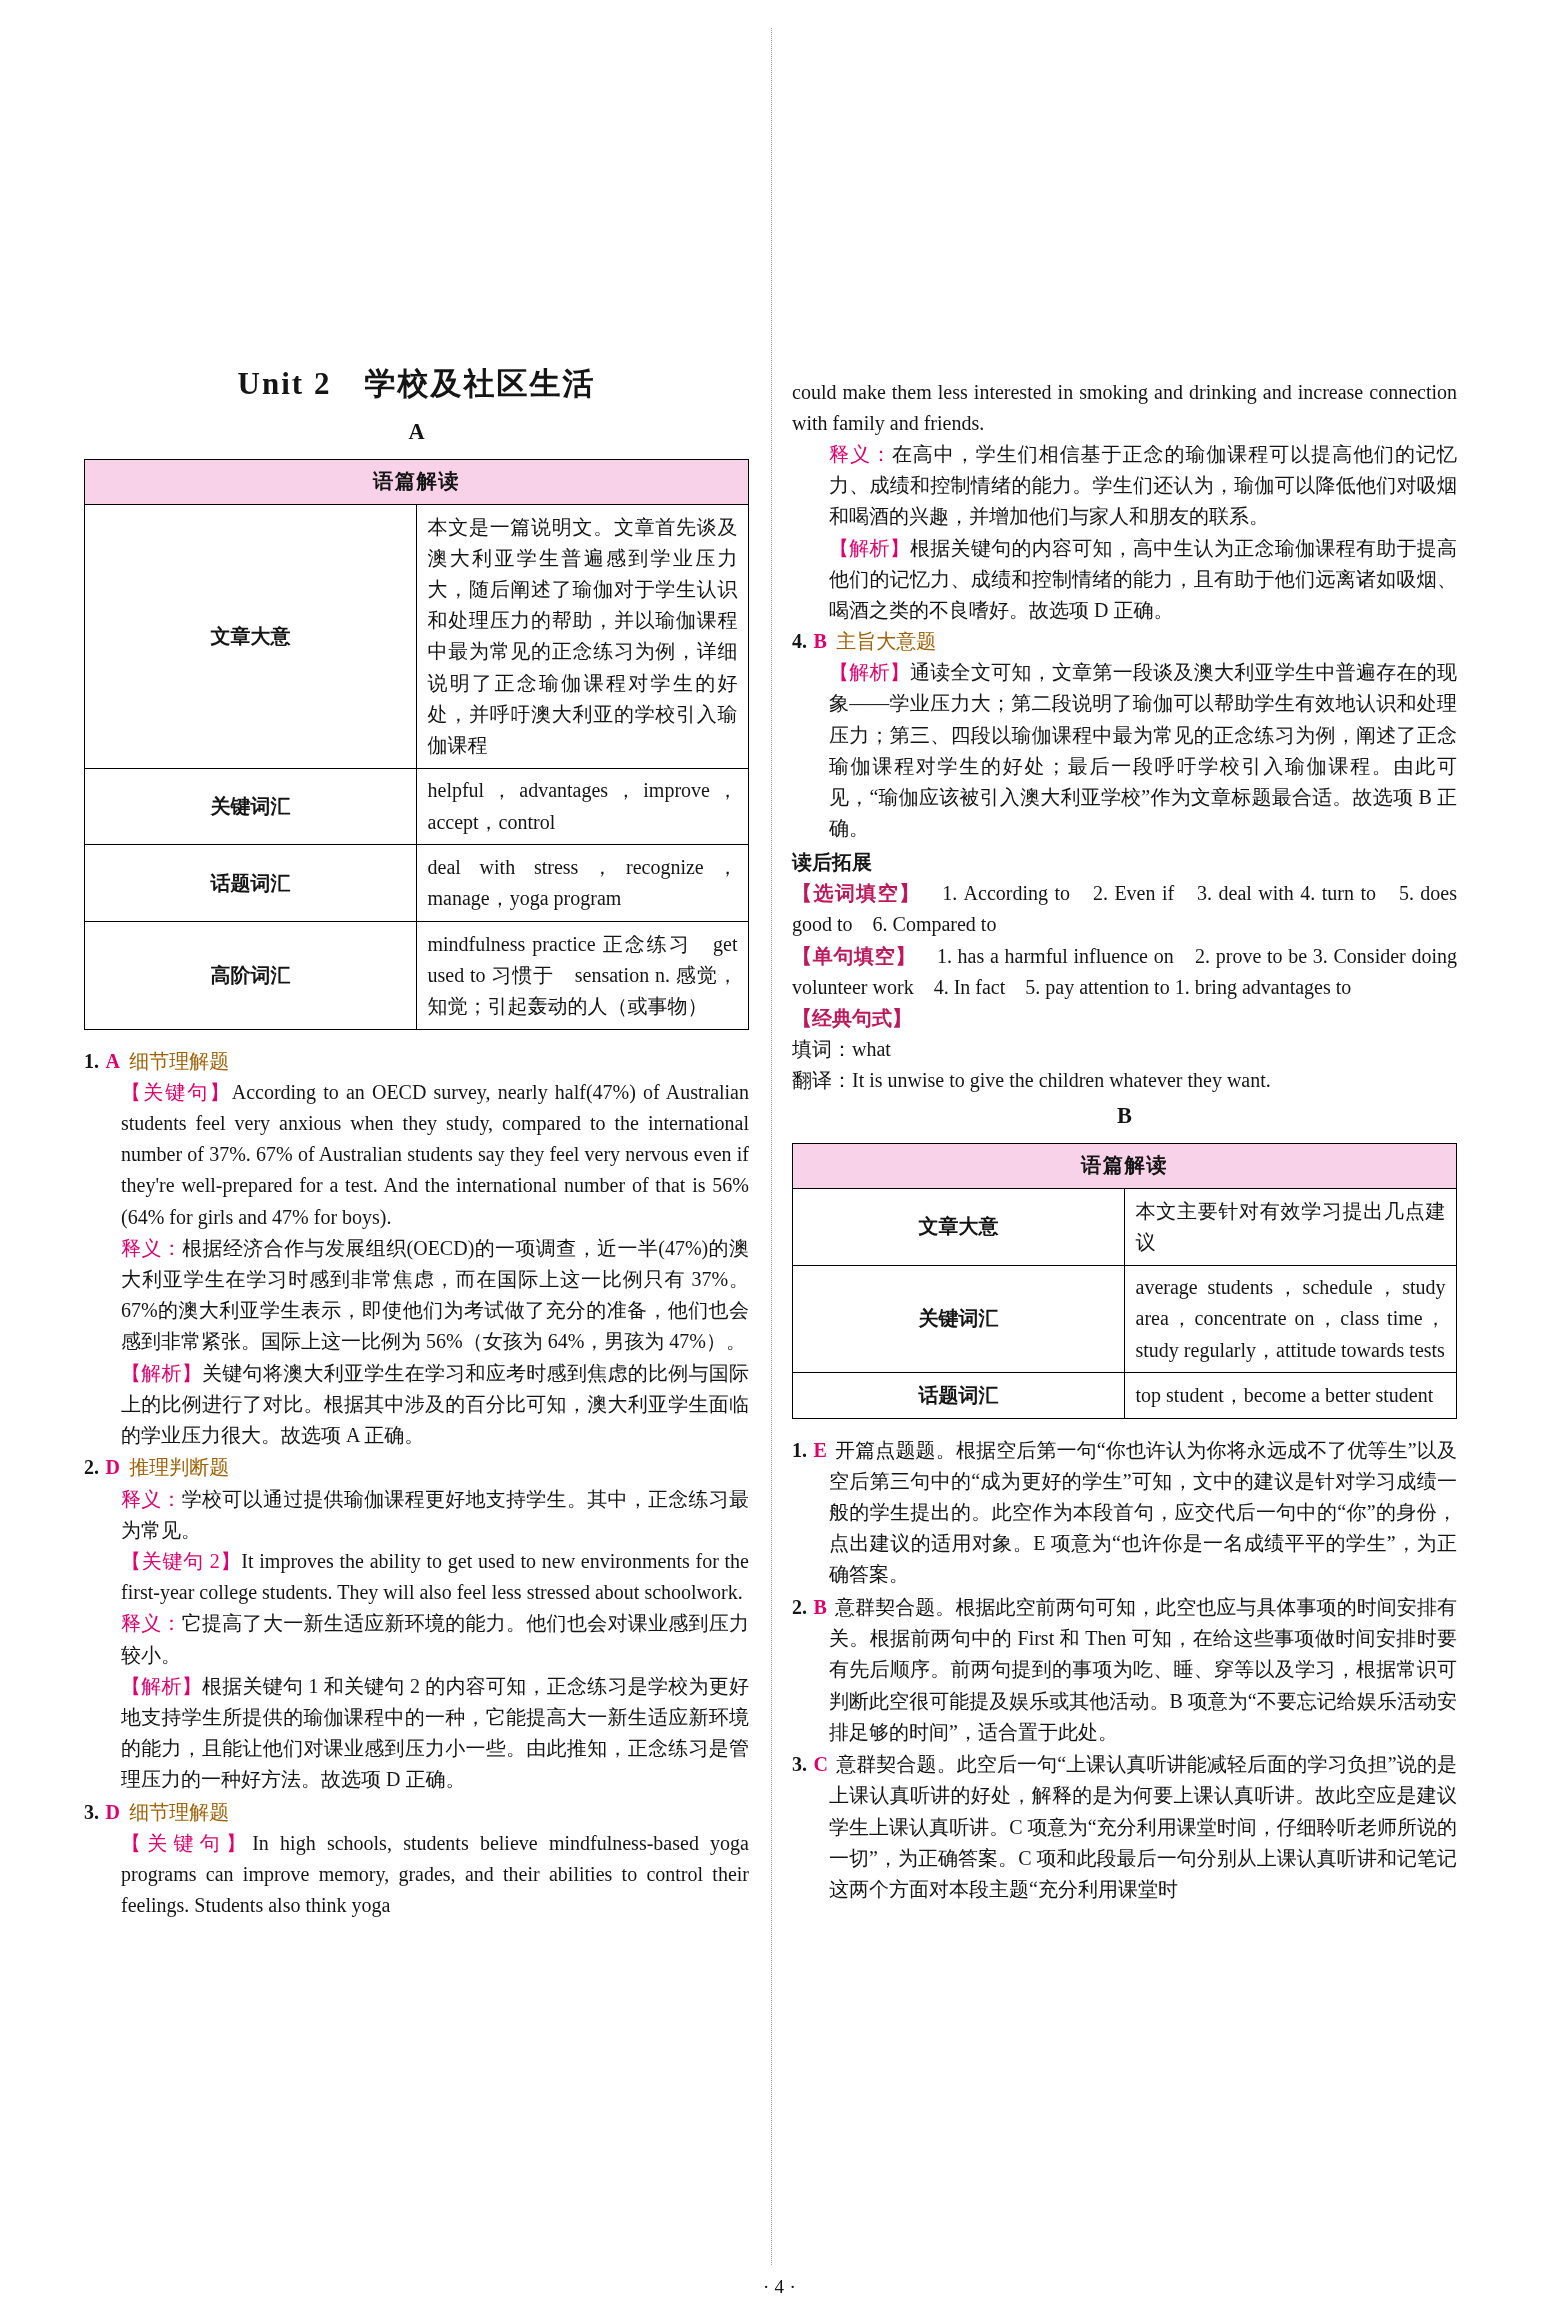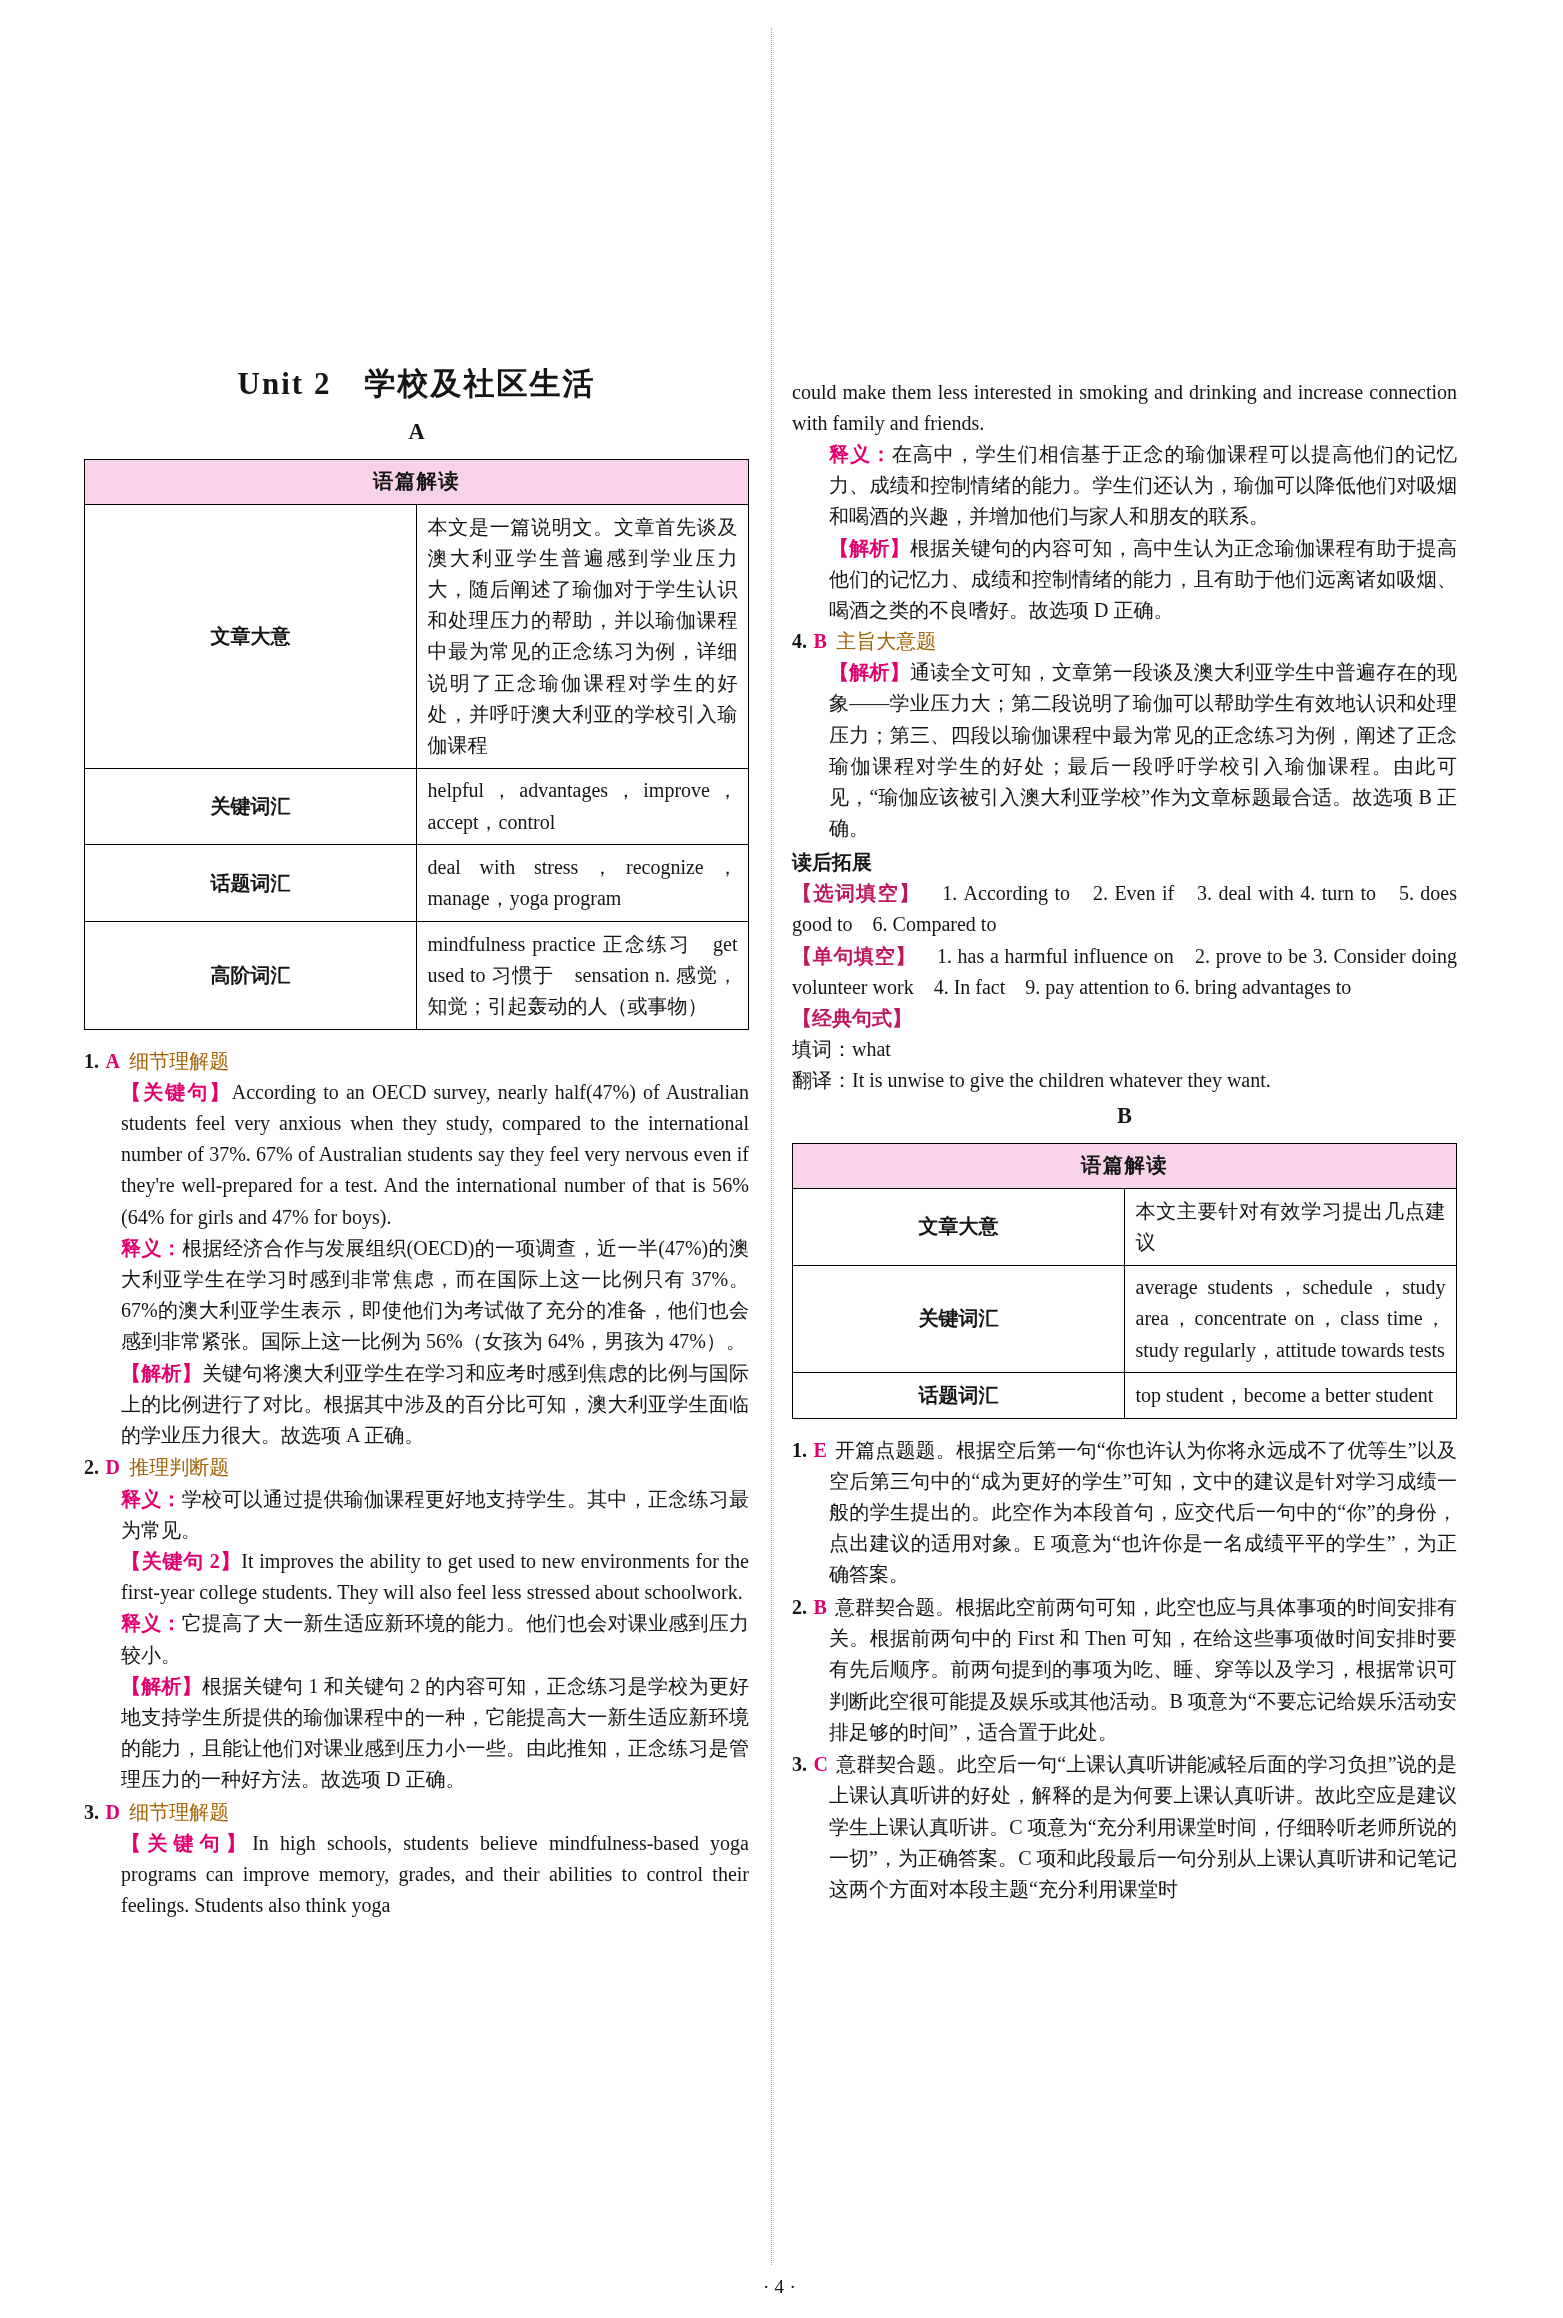--- a/index.html
+++ b/index.html
@@ -27,21 +27,21 @@
   .jiedu th { background:#f8d2e8; font-size:20.4px; font-weight:bold; padding:6px 8px; letter-spacing:1.3px; }
   .jiedu td.lbl { width:101px; text-align:center; font-weight:bold; vertical-align:middle; padding:0 4px; }
   .jiedu td.val { padding:6.6px 10.5px; text-align:justify; vertical-align:middle; }
 
   .item { margin-bottom:1.3px; }
   .item-head { margin-bottom:0; }
   .num { font-weight:bold; }
   .ans { color:#e0006e; font-weight:bold; padding:0 9.2px 0 6.6px; }
   .qtype { color:#a16207; }
   .para { margin-left:37px; text-align:justify; }
-  .plabel { color:#e0006e; font-weight:bold; }
+  .plabel { color:#e0006e; font-weight:normal; }
 
   .ext-head { font-weight:bold; font-family:"Liberation Sans","DejaVu Sans",sans-serif; margin-top:2.6px; }
   .ext-line { text-align:justify; }
   .ext-label { color:#be185d; font-weight:bold; }
 
   .item-b { padding-left:37px; text-indent:-37px; text-align:justify; margin-bottom:1.3px; }
   .item-b .ans { padding:0 8px 0 6.6px; }
 
   .page-number {
     position:absolute; left:0; bottom:17px; width:100%;
@@ -122,21 +122,21 @@
       <div class="item">
         <div class="item-head">
           <span class="num">4.</span><span class="ans">B</span><span class="qtype">主旨大意题</span>
         </div>
         <div class="para"><span class="plabel">【解析】</span><span>通读全文可知，文章第一段谈及澳大利亚学生中普遍存在的现象——学业压力大；第二段说明了瑜伽可以帮助学生有效地认识和处理压力；第三、四段以瑜伽课程中最为常见的正念练习为例，阐述了正念瑜伽课程对学生的好处；最后一段呼吁学校引入瑜伽课程。由此可见，“瑜伽应该被引入澳大利亚学校”作为文章标题最合适。故选项 B 正确。</span></div>
       </div>
 
       <div class="ext">
         <div class="ext-head">读后拓展</div>
         <div class="ext-line"><span class="ext-label">【选词填空】</span><span>　1. According to　2. Even if　3. deal with 4. turn to　5. does good to　6. Compared to</span></div>
-        <div class="ext-line"><span class="ext-label">【单句填空】</span><span>　1. has a harmful influence on　2. prove to be 3. Consider doing volunteer work　4. In fact　9. pay attention to 6. bring advantages to</span></div>
+        <div class="ext-line"><span class="ext-label">【单句填空】</span><span>　1. has a harmful influence on　2. prove to be 3. Consider doing volunteer work　4. In fact　5. pay attention to 1. bring advantages to</span></div>
         <div class="ext-line"><span class="ext-label">【经典句式】</span></div>
         <div class="ext-line">填词：what</div>
         <div class="ext-line">翻译：It is unwise to give the children whatever they want.</div>
       </div>
 
       <div class="section-letter">B</div>
 
       <table class="jiedu">
         <tbody>
             <tr>

